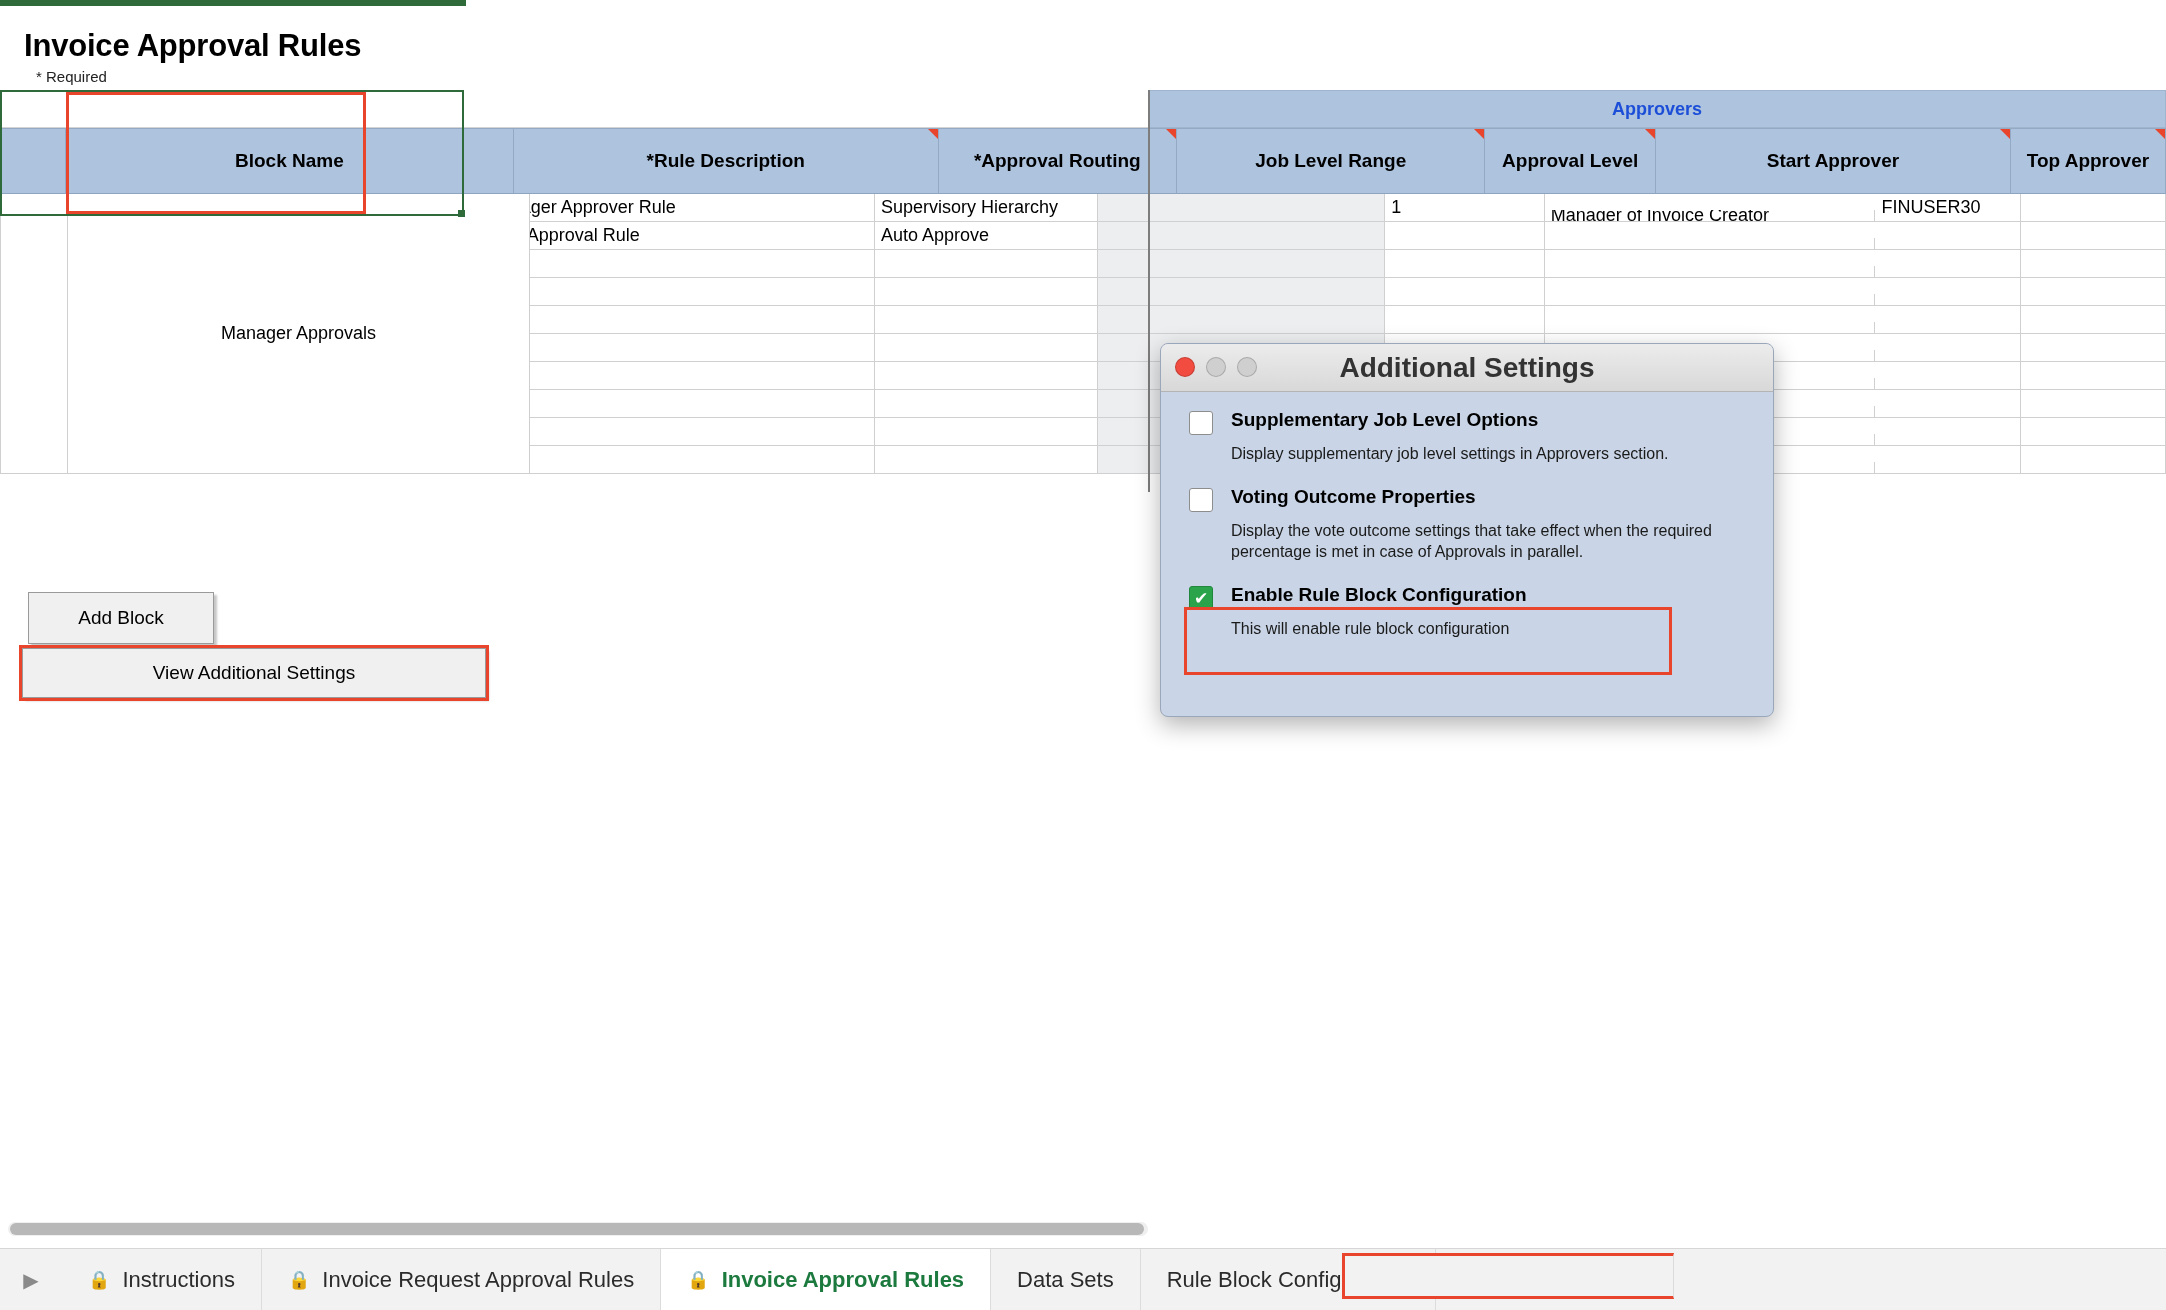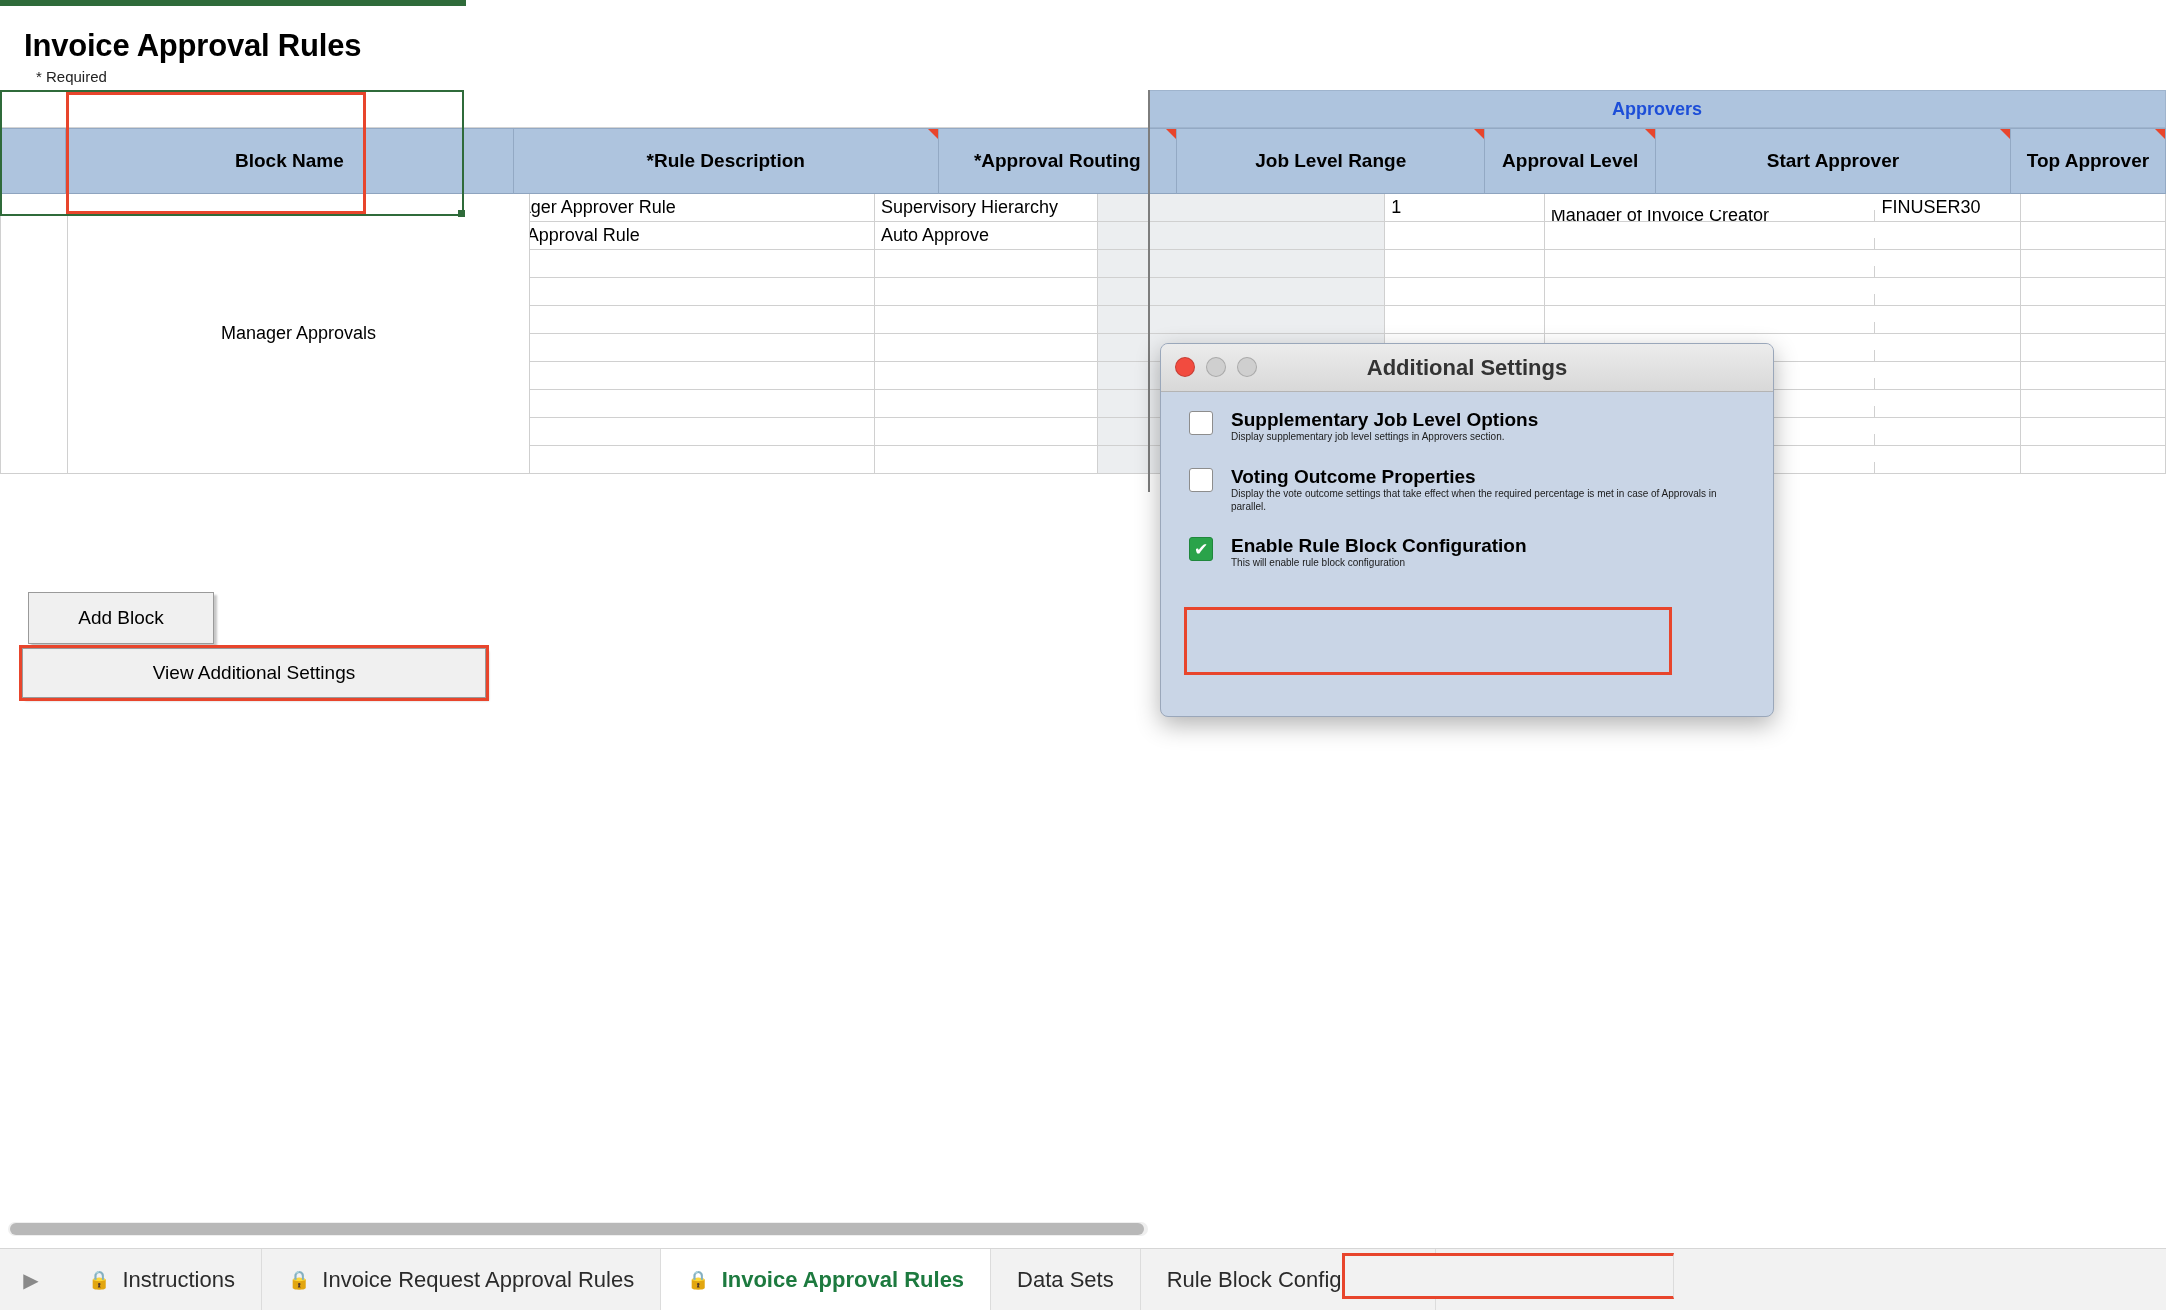--- a/index.html
+++ b/index.html
@@ -201,21 +201,21 @@
     overflow: hidden;
   }
   .dialog-titlebar {
     height: 48px;
     background: linear-gradient(#ececec, #d8d8d8);
     border-bottom: 1px solid #b4b4b4;
     position: relative;
     display: flex; align-items: center; justify-content: center;
   }
   .dialog-title {
-    font-size: 22px; font-weight: bold; color: #333;
+    font-size: 28px; font-weight: bold; color: #333;
   }
   .traffic {
     position: absolute; left: 14px; top: 13px;
     display: flex; gap: 11px; align-items: center;
   }
   .dot { width: 20px; height: 20px; border-radius: 50%; border: 1px solid rgba(0,0,0,0.18); }
   .dot.red { background: #f24b3f; }
   .dot.gray { background: #cfcfcf; }
   .dialog-body { padding: 17px 28px 10px 28px; }
   .opt-row { display: flex; align-items: flex-start; margin-bottom: 22px; position: relative; }
@@ -229,21 +229,21 @@
     margin-top: 2px;
   }
   .cbx.checked {
     background: #2aa34a;
     border-color: #20873c;
     color: #fff;
     display: flex; align-items: center; justify-content: center;
     font-size: 17px; line-height: 1;
   }
   .opt-title { font-size: 19px; font-weight: bold; color: #000; }
-  .opt-desc { font-size: 10px; color: #1a1a1a; margin-top: 0; line-height: 1.28; max-width: 510px; }
+  .opt-desc { font-size: 16px; color: #1a1a1a; margin-top: 13px; line-height: 1.28; max-width: 510px; }
 
   
   .hscroll-track {
     position: absolute;
     left: 8px; top: 1222px;
     width: 1140px; height: 14px;
     background: #efefef;
     border-radius: 7px;
   }
   .hscroll-thumb {

